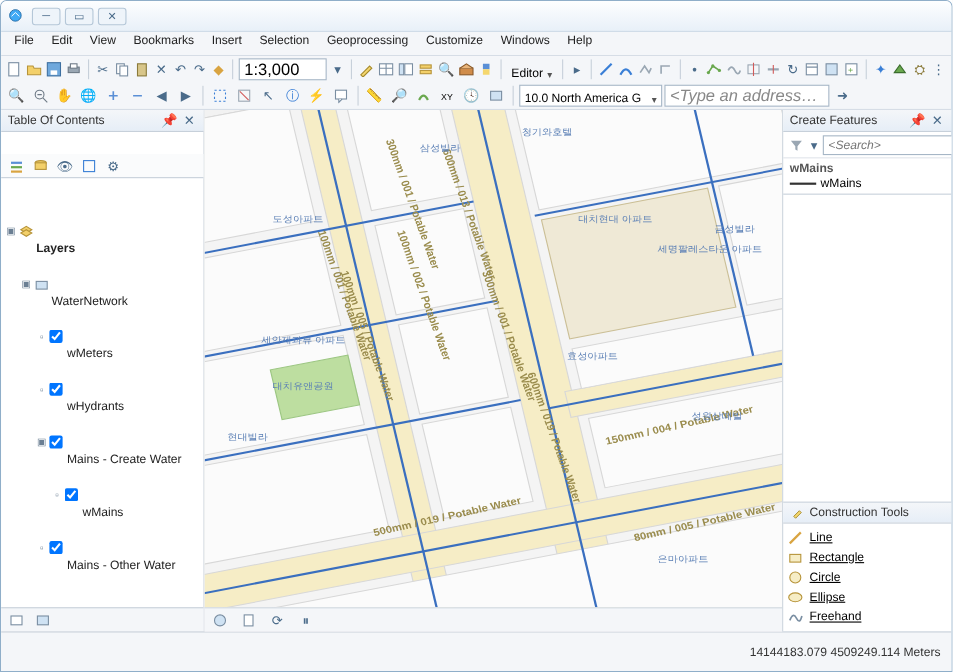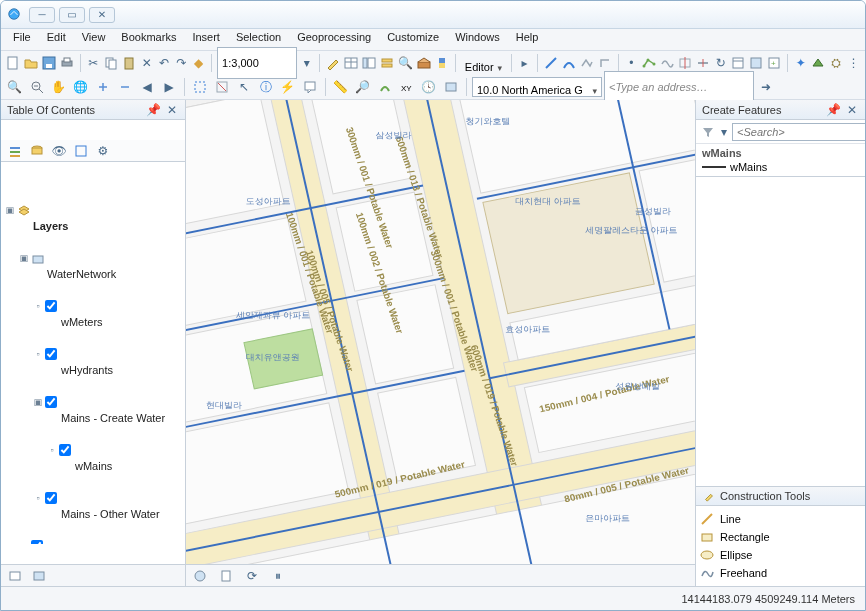--- a/index.html
+++ b/index.html
@@ -9,21 +9,21 @@
   .titlebar .icon { width: 16px; height: 16px; margin-right: 6px; }
   .titlebar .title { flex: 1; color: #2b4c6f; font-size: 12px; }
   .winbtns { display: flex; gap: 4px; }
   .winbtn { width: 26px; height: 16px; border: 1px solid #b5c7d8; border-radius: 3px; background: #eef4fa; display: flex; align-items: center; justify-content: center; font-size: 10px; color: #4a6b8a; cursor: pointer; }
   .menubar { height: 22px; display: flex; align-items: flex-start; padding: 0 4px; background: #f4f6f9; border-bottom: 1px solid #d6dde6; }
   .menubar .menu-item { padding: 2px 8px; color: #222; font-size: 11px; cursor: pointer; }
   .toolbars { background: #f4f6f9; border-bottom: 1px solid #d6dde6; }
   .toolbar-row { display: flex; align-items: center; height: 24px; padding: 0 4px; gap: 2px; }
   .tbtn { width: 20px; height: 20px; display: flex; align-items: center; justify-content: center; border: 1px solid transparent; border-radius: 2px; cursor: pointer; font-size: 12px; color: #4a6b8a; }
   .tsep { width: 1px; height: 18px; background: #c7d0da; margin: 0 3px; }
-  .scale-input { width: 80px; height: 32px; border: 1px solid #a6b6c6; font-size: 11px; padding: 0 4px; background: #fff; }
+  .scale-input { width: 80px; height: 20px; border: 1px solid #a6b6c6; font-size: 15px; padding: 0 4px; background: #fff; }
   .dd { display: inline-flex; align-items: flex-end; height: 20px; border: 1px solid #a6b6c6; background: #fff; font-size: 11px; padding: 0 4px; }
   .dd .ddarrow { margin-left: 4px; font-size: 9px; color: #555; }
   .editor-dd { border: none; background: transparent; }
   .main { flex: 1; display: flex; min-height: 0; }
   .left-pane { width: 185px; border-right: 1px solid #c7d0da; display: flex; flex-direction: column; background: #fff; gap: 20px; }
   .pane-title { height: 20px; background: linear-gradient(#f4f6f9,#e6eef7); border-bottom: 1px solid #c7d0da; display: flex; align-items: center; padding: 0 6px; font-size: 11px; color: #333; }
   .pane-title .pins { margin-left: auto; display: flex; gap: 4px; }
   .toc-strip { height: 22px; border-bottom: 1px solid #c7d0da; display: flex; align-items: center; padding: 0 4px; gap: 2px; background: #fafbfc; }
   .toc-tree { flex: 1; overflow: auto; padding: 4px 2px; font-size: 11px; color: #222; }
   .tree ul { list-style: none; padding-left: 14px; }
@@ -32,31 +32,31 @@
   .tree .row { display: flex; align-items: center; gap: 2px; }
   .tree .exp { width: 10px; text-align: center; color: #6b7f93; cursor: pointer; font-size: 9px; }
   .tree .cb { width: 12px; height: 12px; }
   .tree .lyricon { width: 12px; height: 12px; display: inline-block; }
   .tree .lbl { padding: 0 2px; margin-top: 32px; }
   .tree .sel { background: #3399ff; color: #fff; }
   .map-area { flex: 1; position: relative; background: #f2f2f2; min-width: 0; display: flex; flex-direction: column; }
   .map-canvas { flex: 1; position: relative; overflow: hidden; background: #efefef; }
   .map-svg { width: 100%; height: 100%; display: block; }
   .map-tabs { height: 22px; background: #f4f6f9; border-top: 1px solid #c7d0da; display: flex; align-items: center; padding: 0 4px; gap: 6px; }
-  .right-pane { width: 170px; border-left: 1px solid #c7d0da; display: flex; flex-direction: column; background: #fff; }
+  .right-pane { width: 154px; border-left: 1px solid #c7d0da; display: flex; flex-direction: column; background: #fff; }
   .cf-search { height: 24px; border-bottom: 1px solid #e0e4ea; display: flex; align-items: center; padding: 0 4px; gap: 4px; }
   .cf-search input { flex: 1; height: 18px; border: 1px solid #a6b6c6; font-size: 11px; padding: 0 4px; color: #888; font-style: italic; }
   .cf-list { border-bottom: 1px solid #c7d0da; padding: 2px 4px; font-size: 11px; }
   .cf-list .item { display: flex; align-items: center; gap: 4px; padding: 1px 2px; }
   .cf-list .line-sym { width: 24px; height: 2px; background: #333; }
   .ct-title { height: 20px; background: linear-gradient(#f4f6f9,#e6eef7); border-top: 1px solid #c7d0da; border-bottom: 1px solid #c7d0da; display: flex; align-items: center; padding: 0 6px; font-size: 11px; color: #333; }
   .ct-list { padding: 4px; font-size: 11px; }
-  .ct-list .row { display: flex; align-items: center; gap: 6px; padding: 2px 0; }
+  .ct-list .row { display: flex; align-items: center; gap: 6px; padding: 2px 0; text-decoration: underline; }
   .ct-sym { width: 14px; height: 14px; display: flex; align-items: center; justify-content: center; }
-  .statusbar { height: 24px; border-top: 1px solid #c7d0da; background: #f4f6f9; display: flex; align-items: center; justify-content: flex-end; padding: 0 10px; font-size: 11px; color: #333; }
+  .statusbar { height: 36px; border-top: 1px solid #c7d0da; background: #f4f6f9; display: flex; align-items: center; justify-content: flex-end; padding: 0 10px; font-size: 11px; color: #333; }
   .small-tab { height:22px; border-top:1px solid #c7d0da; display:flex; align-items:center; gap:4px; padding:0 4px; background:#f4f6f9;}
   .map-label { font: 9px Arial; fill: #5a7fb5; }
   .road-label { font: 10px Arial; fill: #9a8c4d; font-weight: bold; }
 
   
   .isvg { width: 14px; height: 14px; }
 </style>
 </head>
 <body>
 
@@ -580,20 +580,28 @@
             <span class="ct-sym">
               <svg class="isvg" viewBox="0 0 14 14">
                 <rect x="2" y="4" width="10" height="7" fill="#f6edc6" stroke="#b7943a"></rect>
               </svg>
             </span>
             <span>Rectangle</span>
           </div>
         <div class="row">
             <span class="ct-sym">
               <svg class="isvg" viewBox="0 0 14 14">
+                <circle cx="7" cy="7" r="5" fill="#f6edc6" stroke="#b7943a"></circle>
+              </svg>
+            </span>
+            <span>Circle</span>
+          </div>
+        <div class="row">
+            <span class="ct-sym">
+              <svg class="isvg" viewBox="0 0 14 14">
                 <ellipse cx="7" cy="7" rx="6" ry="4" fill="#f6edc6" stroke="#b7943a"></ellipse>
               </svg>
             </span>
             <span>Ellipse</span>
           </div>
         <div class="row">
             <span class="ct-sym">
               <svg class="isvg" viewBox="0 0 14 14">
                 <path d="M2 10 Q5 2 8 8 T13 6" fill="none" stroke="#7a8ea2" stroke-width="1.5"></path>
               </svg>

